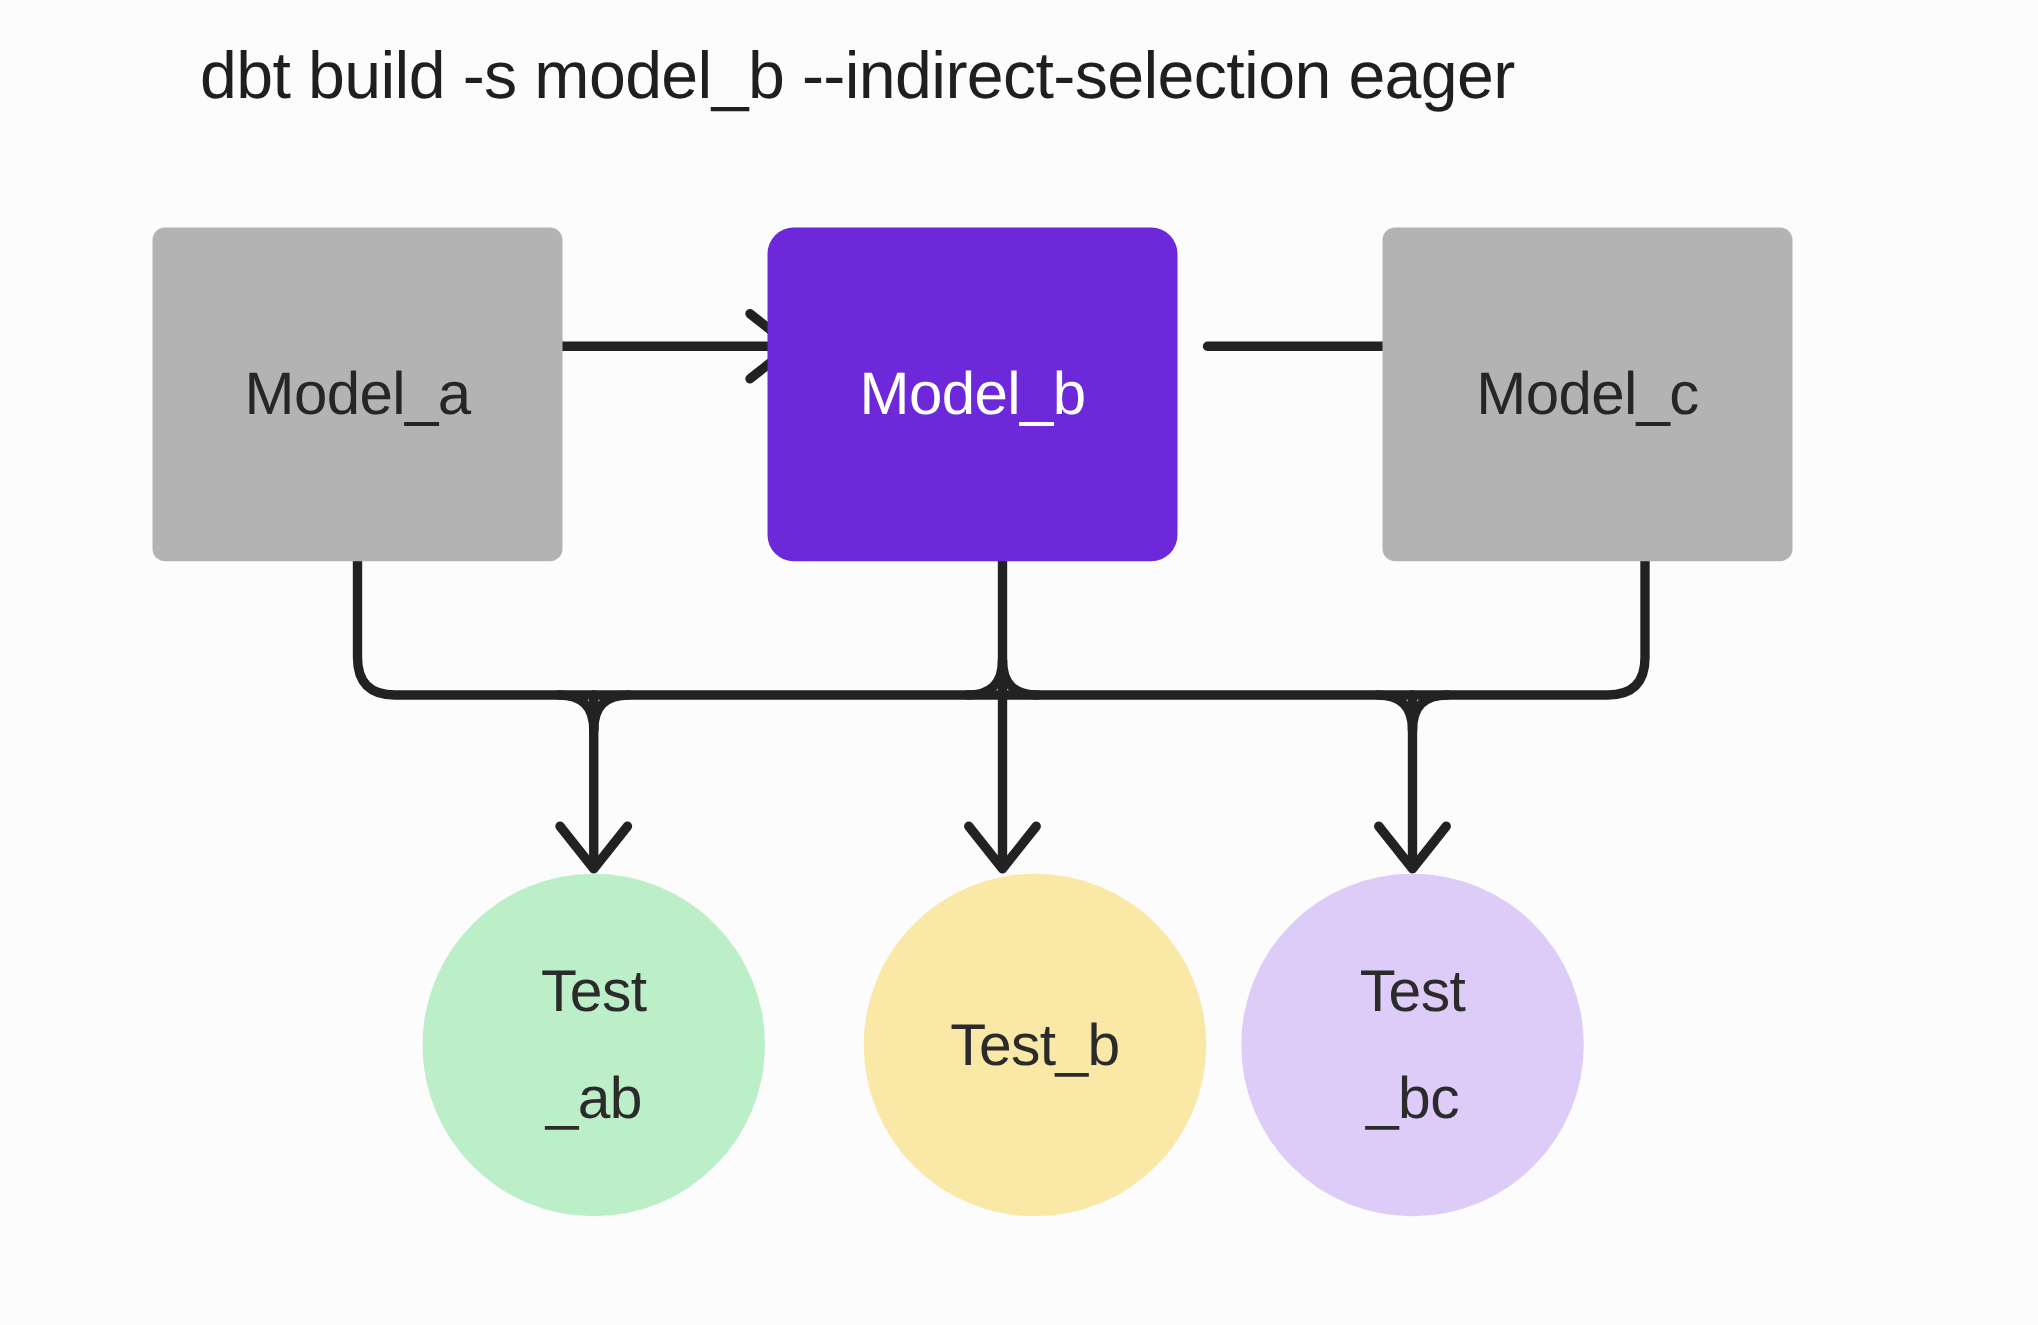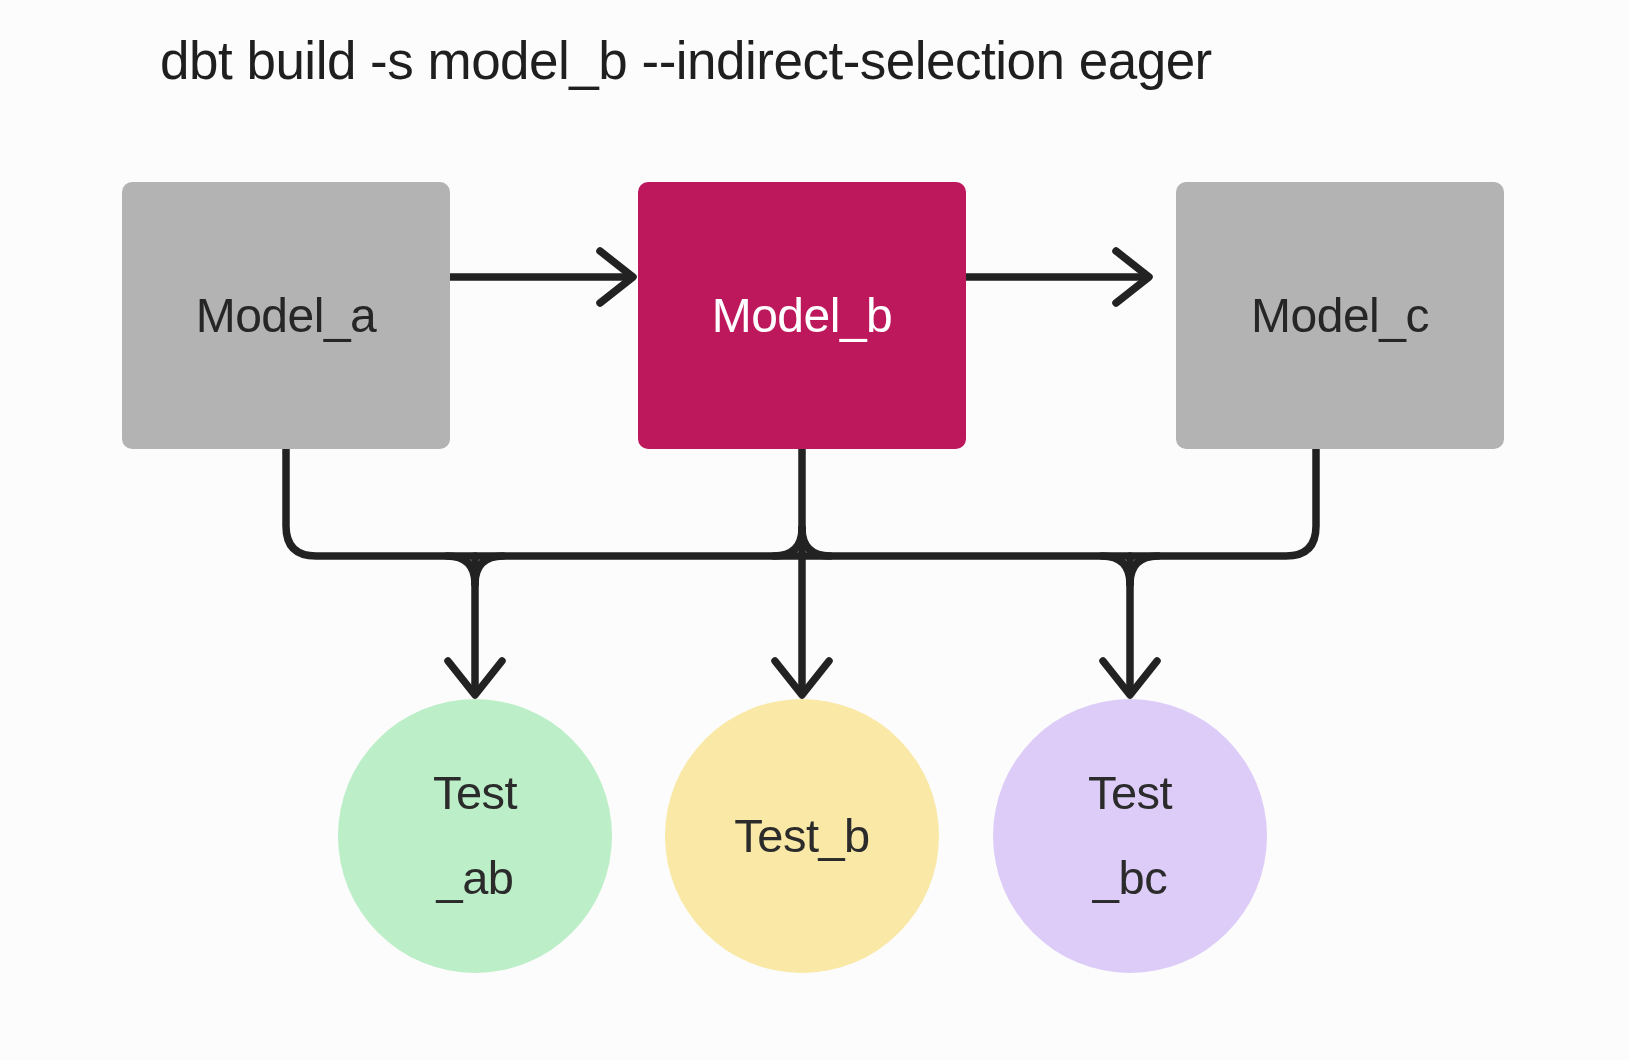--- a/index.html
+++ b/index.html
@@ -44,34 +44,34 @@
     width: 328px; height: 267px;
     top: 142px;
     border-radius: 10px;
     font-size: 48px;
     letter-spacing: -0.5px;
     color: #262626;
     background: #b3b3b3;
     margin-top: 40px;
   }
   .model-a { left: 122px; }
-  .model-b { left: 638px; background: #be185d; color: #ffffff; }
-  .model-c { left: 1176px; }
+  .model-b { left: 614px; background: #6d28d9; color: #ffffff; border-radius: 21px; }
+  .model-c { left: 1106px; }
   .test {
     width: 274px; height: 274px;
     top: 699px;
     border-radius: 50%;
     font-size: 47px;
     letter-spacing: -0.5px;
     color: #2b2b2b;
     line-height: 1.8;
     flex-direction: column;
   }
   .test-ab { left: 338px; background: #bceec8; }
-  .test-b  { left: 665px; background: #f9e8a6; }
+  .test-b  { left: 691px; background: #f9e8a6; }
   .test-bc { left: 993px; background: #ddccf8; }
 </style>
 </head>
 <body>
 
 <div class="canvas">
 
   <div class="title">dbt build -s model_b --indirect-selection eager</div>
 
   <svg class="edges-layer" viewBox="0 0 1630 1060" aria-hidden="true">

